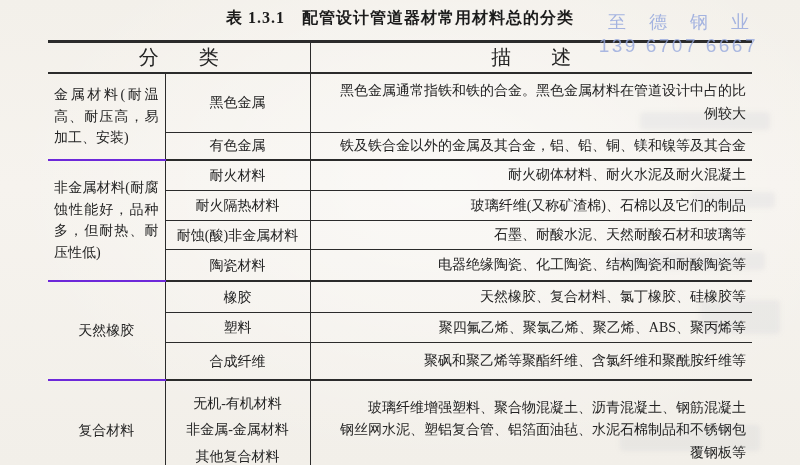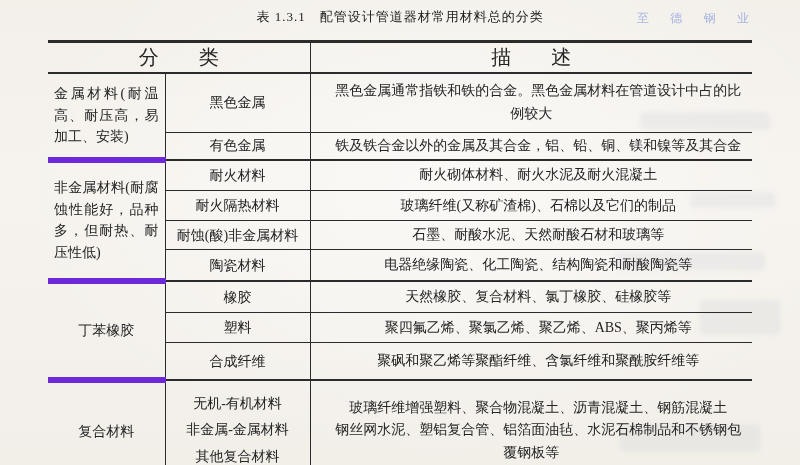--- a/index.html
+++ b/index.html
@@ -7,72 +7,73 @@
     width:800px;height:465px;overflow:hidden;position:relative;
     background:
       radial-gradient(ellipse at 55% 40%, rgba(255,255,255,.5), rgba(0,0,0,0) 70%),
       linear-gradient(180deg,#f3f0ea 0%,#f6f3ee 40%,#f2efe9 100%);
     font-family:"Liberation Serif","DejaVu Serif",serif;
     color:#222;
   }
   .page{position:absolute;inset:0;}
   .title{
     position:absolute;left:48px;top:8px;width:704px;
-    text-align:center;font-size:13px;font-weight:normal;color:#1c1c1c;
+    text-align:center;font-size:16px;font-weight:bold;color:#1c1c1c;
     letter-spacing:1px;
   }
   .watermark{
     position:absolute;right:42px;top:10px;text-align:right;z-index:5;
     font-family:"Liberation Sans","DejaVu Sans",sans-serif;
   }
-  .wm-line1{font-size:12px;letter-spacing:9px;opacity:.85;}
+  .wm-line1{font-size:18px;letter-spacing:9px;opacity:.85;}
   .wm-line2{font-size:19px;letter-spacing:2.5px;margin-top:1px;opacity:.8;}
   table.mat{
     position:absolute;left:48px;top:40px;width:704px;
     border-collapse:collapse;table-layout:fixed;
     font-size:14px;color:#242424;
   }
   table.mat col.c1{width:117px;}
   table.mat col.c2{width:145px;}
   table.mat col.c3{width:442px;}
   table.mat td,table.mat th{
     padding:2px 6px;box-sizing:border-box;vertical-align:middle;
     font-weight:normal;overflow:hidden;
   }
   tr.hdr th{border-top:3px solid #2b2b2b;border-bottom:2px solid #2b2b2b;
     font-size:20px;text-align:center;height:24px;padding:1px 4px;}
   td.cat{
     text-align:justify;text-justify:inter-character;
-    padding:4px 8px;line-height:1.55;border-bottom:6px solid #6d28d9;
+    padding:4px 8px;line-height:1.55;border-bottom:2px solid #6d28d9;
   }
   td.cat.single{text-align:center;}
   td.sub{
     text-align:center;border-left:1.5px solid #2b2b2b;
     border-bottom:1.5px solid #2b2b2b;line-height:1.5;
   }
   td.desc{
-    text-align:center;border-left:1.5px solid #2b2b2b;
+    text-align:right;border-left:1.5px solid #2b2b2b;
     border-bottom:1.5px solid #2b2b2b;padding:2px 8px;line-height:1.6;
   }
   td.desc p{margin:0;text-indent:1em;}
   tr.sec-end td.sub, tr.sec-end td.desc{border-bottom:2px solid #2b2b2b;}
   tr.last td{border-bottom:none;}
   td.sub .subline{display:block;line-height:1.9;}
   .smudge{position:absolute;background:rgba(110,122,150,.08);filter:blur(2.5px);
     border-radius:4px;pointer-events:none;}
 </style>
 </head>
 <body>
 
 <div class="page">
 
   <div class="title">表 1.3.1　配管设计管道器材常用材料总的分类</div>
 
   <div class="watermark">
     <div class="wm-line1" style="color: rgb(151, 169, 222);">至 德 钢 业</div>
+    <div class="wm-line2" style="color: rgb(151, 169, 222);">139 6707 6667</div>
   </div>
 
   <div class="smudge" style="left:640px;top:112px;width:130px;height:18px;"></div>
   <div class="smudge" style="left:690px;top:192px;width:85px;height:16px;"></div>
   <div class="smudge" style="left:615px;top:252px;width:150px;height:18px;"></div>
   <div class="smudge" style="left:700px;top:300px;width:80px;height:34px;"></div>
   <div class="smudge" style="left:620px;top:425px;width:140px;height:26px;"></div>
 
   <table class="mat">
     <colgroup>
@@ -121,21 +122,21 @@
           </td>
     </tr>
     <tr class="sec-end" style="height:31px;">
       <td class="sub">陶瓷材料</td>
       <td class="desc">
             <p>电器绝缘陶瓷、化工陶瓷、结构陶瓷和耐酸陶瓷等</p>
           </td>
     </tr>
 
     <tr style="height:32px;">
-      <td class="cat single" rowspan="3">丁苯橡胶</td>
+      <td class="cat single" rowspan="3">天然橡胶</td>
       <td class="sub">橡胶</td>
       <td class="desc">
             <p>天然橡胶、复合材料、氯丁橡胶、硅橡胶等</p>
           </td>
     </tr>
     <tr style="height:30px;margin-top:20px;">
       <td class="sub">塑料</td>
       <td class="desc">
             <p>聚四氟乙烯、聚氯乙烯、聚乙烯、ABS、聚丙烯等</p>
           </td>

